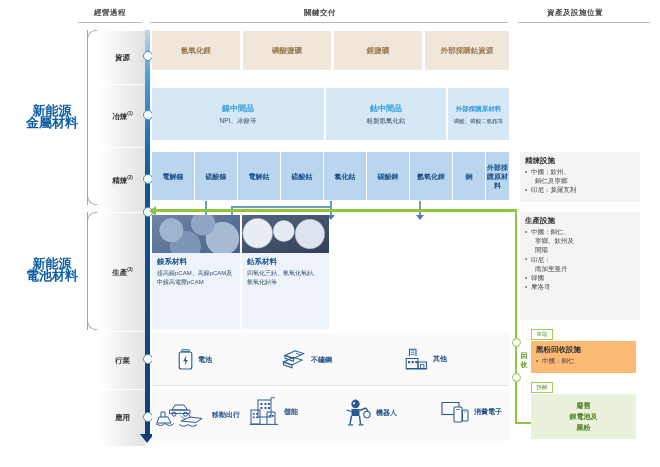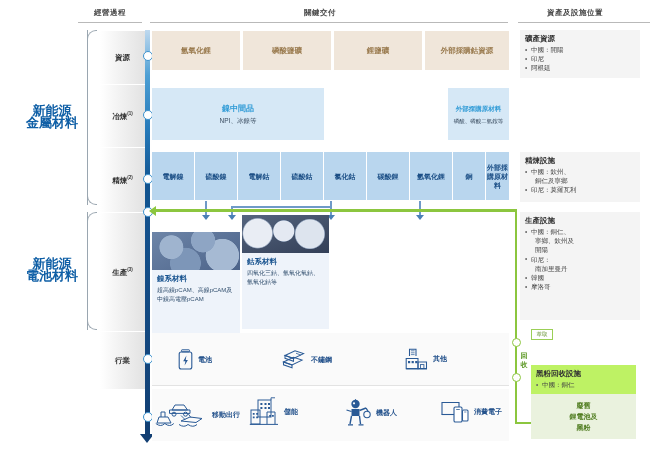--- a/index.html
+++ b/index.html
@@ -141,20 +141,23 @@
   </div>
   <div class="stagecell" style="top:147px;height:64px;">
     <span><span>精煉</span><sup>(2)</sup></span>
   </div>
   <div class="stagecell" style="top:212px;height:118px;">
     <span><span>生產</span><sup>(3)</sup></span>
   </div>
   <div class="stagecell" style="top:331px;height:57px;">
     <span><span>行業</span></span>
   </div>
+  <div class="stagecell" style="top:389px;height:56px;">
+    <span><span>應用</span></span>
+  </div>
 
   <div class="spine" style="top:30px;height:182px;"></div>
   <div class="spine-dark" style="top:212px;height:224px;"></div>
   <div class="spine-arrow" style="top:434px;"></div>
 
   <div class="node" style="top:51px;"></div>
   <div class="node" style="top:110px;"></div>
   <div class="node" style="top:174px;"></div>
   <div class="node" style="top:207px;"></div>
   <div class="node" style="top:354px;"></div>
@@ -170,20 +173,24 @@
       <span>鋰鹽礦</span>
     </div>
   <div class="box tan" style="left:425px;top:31px;width:84px;height:39px;">
       <span>外部採購鈷資源</span>
     </div>
 
   <div class="box blue-lite" style="left:152px;top:88px;width:172px;height:52px;">
     <div class="ttl">鎳中間品</div>
     <div class="sub">NPI、冰鎳等</div>
   </div>
+  <div class="box blue-lite" style="left:326px;top:88px;width:120px;height:52px;">
+    <div class="ttl">鈷中間品</div>
+    <div class="sub">粗製氫氧化鈷</div>
+  </div>
   <div class="box blue-lite" style="left:448px;top:88px;width:61px;height:52px;">
     <div class="ttl" style="font-size:6.5px;">外部採購原材料</div>
     <div class="sub" style="font-size:5.5px;">磷酸、磷酸二氫銨等</div>
   </div>
 
   <div class="box blue-mid" style="left:152px;top:152px;width:42px;height:48px;">
       <span>電解鎳</span>
     </div>
   <div class="box blue-mid" style="left:195px;top:152px;width:42px;height:48px;">
       <span>硫酸鎳</span>
@@ -216,21 +223,21 @@
   <div class="arrow-stem" style="left:230.5px;top:207px;width:2px;height:8px;"></div>
   <div class="arrow-stem" style="left:230.5px;top:206px;width:100px;height:2px;"></div>
   <div class="arrow-dn" style="left:227.5px;top:215px;"></div>
 
   <div class="arrow-stem" style="left:329.5px;top:201px;width:2px;height:14px;"></div>
   <div class="arrow-dn" style="left:326.5px;top:215px;"></div>
 
   <div class="arrow-stem" style="left:418.5px;top:201px;width:2px;height:14px;"></div>
   <div class="arrow-dn" style="left:415.5px;top:215px;"></div>
 
-  <div class="card" style="left:152px;top:232px;width:88px;height:114px;">
+  <div class="card" style="left:152px;top:215px;width:88px;height:114px;">
     <div class="photo ph1"></div>
     <div class="cbody">
       <div class="ctitle">鎳系材料</div>
       <div class="ctext">超高鎳pCAM、高鎳pCAM及中鎳高電壓pCAM</div>
     </div>
   </div>
   <div class="card" style="left:242px;top:215px;width:87px;height:114px;">
     <div class="photo ph2"></div>
     <div class="cbody">
       <div class="ctitle">鈷系材料</div>
@@ -329,28 +336,20 @@
       <path d="M1 1.5 h17 v12 h-17 z" fill="none" stroke="#2a5a96" stroke-width="1.1"></path>
       <path d="M0.8 13.5 h18.4" stroke="#2a5a96" stroke-width="1.1"></path>
       <rect x="13" y="6" width="8" height="15" rx="1.3" fill="#ffffff" stroke="#2a5a96" stroke-width="1.1"></rect>
       <path d="M15.2 8.5 h3.6" stroke="#2a5a96" stroke-width="0.8"></path>
       <rect x="21.5" y="9" width="5.5" height="11" rx="1" fill="#ffffff" stroke="#2a5a96" stroke-width="1.05"></rect>
       <path d="M23.2 11 h2.2" stroke="#2a5a96" stroke-width="0.7"></path>
     </svg>
     <span class="ilabel">消費電子</span>
   </div>
 
-  <div class="rpanel" style="left:520px;top:30px;width:120px;height:48px;">
-    <div class="rtitle">礦產資源</div>
-    <ul>
-      <li>中國：開陽</li>
-      <li>印尼</li>
-      <li>阿根廷</li>
-    </ul>
-  </div>
 
 
   <div class="rpanel" style="left:520px;top:152px;width:120px;height:50px;">
     <div class="rtitle">精煉設施</div>
     <ul>
       <li>中國：欽州、</li>
       <li class="cont" style="padding-left:10px;">銅仁及寧鄉</li>
       <li>印尼：莫羅瓦利</li>
     </ul>
   </div>
@@ -375,21 +374,21 @@
   <div class="gnode" style="left:511.5px;top:373px;"></div>
 
   <div class="glabel" style="left:519px;top:352px;">
     <div>回</div>
     <div>收</div>
   </div>
 
   <div class="gtag" style="left:531px;top:329px;width:22px;height:11px;">萃取</div>
   <div class="gtag" style="left:531px;top:382px;width:22px;height:11px;">拆解</div>
 
-  <div class="rpanel" style="left:531px;top:341px;width:105px;height:32px;background:#bef264;margin-top:24px;">
+  <div class="rpanel" style="left:531px;top:341px;width:105px;height:32px;background:#fdba74;">
     <div class="rtitle">黑粉回收設施</div>
     <ul>
       <li>中國：銅仁</li>
     </ul>
   </div>
 
   <div class="greenbox" style="left:531px;top:394px;width:105px;height:45px;">
     <div>
       <div>廢舊</div>
       <div>鋰電池及</div>

